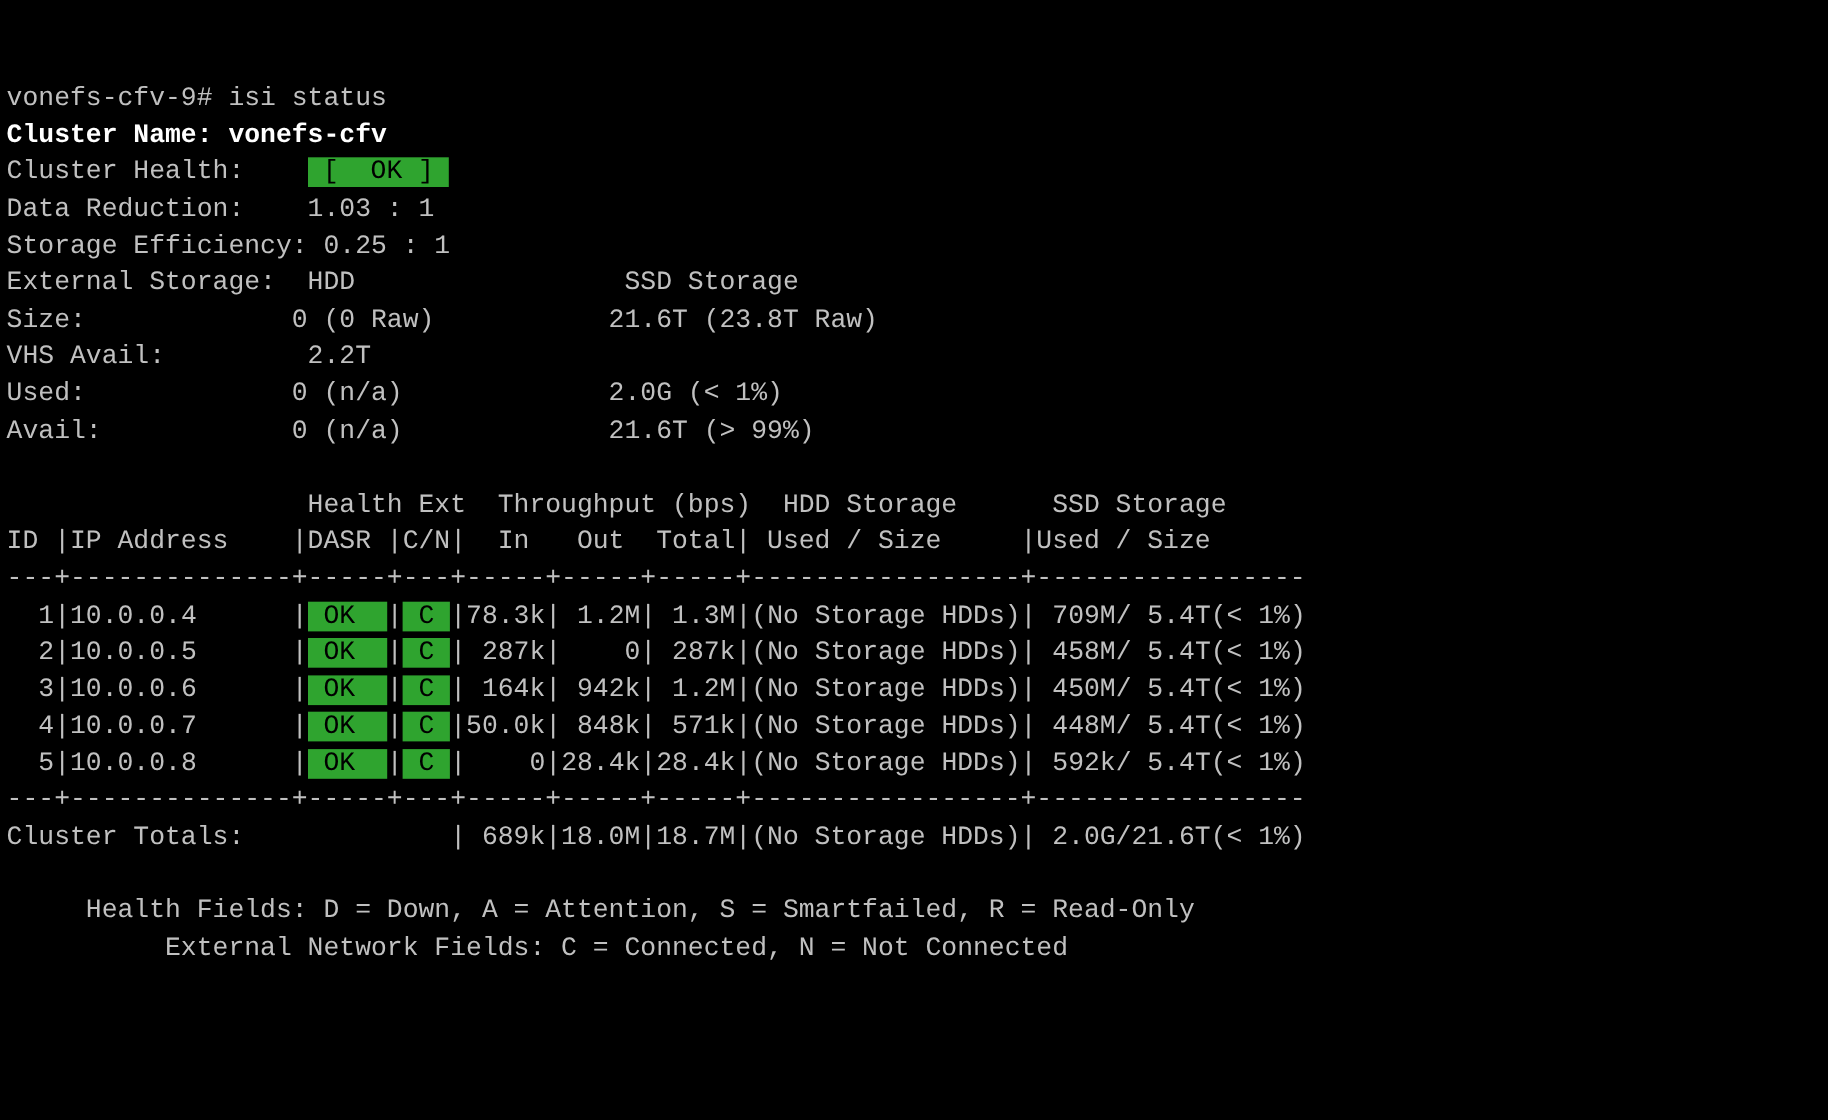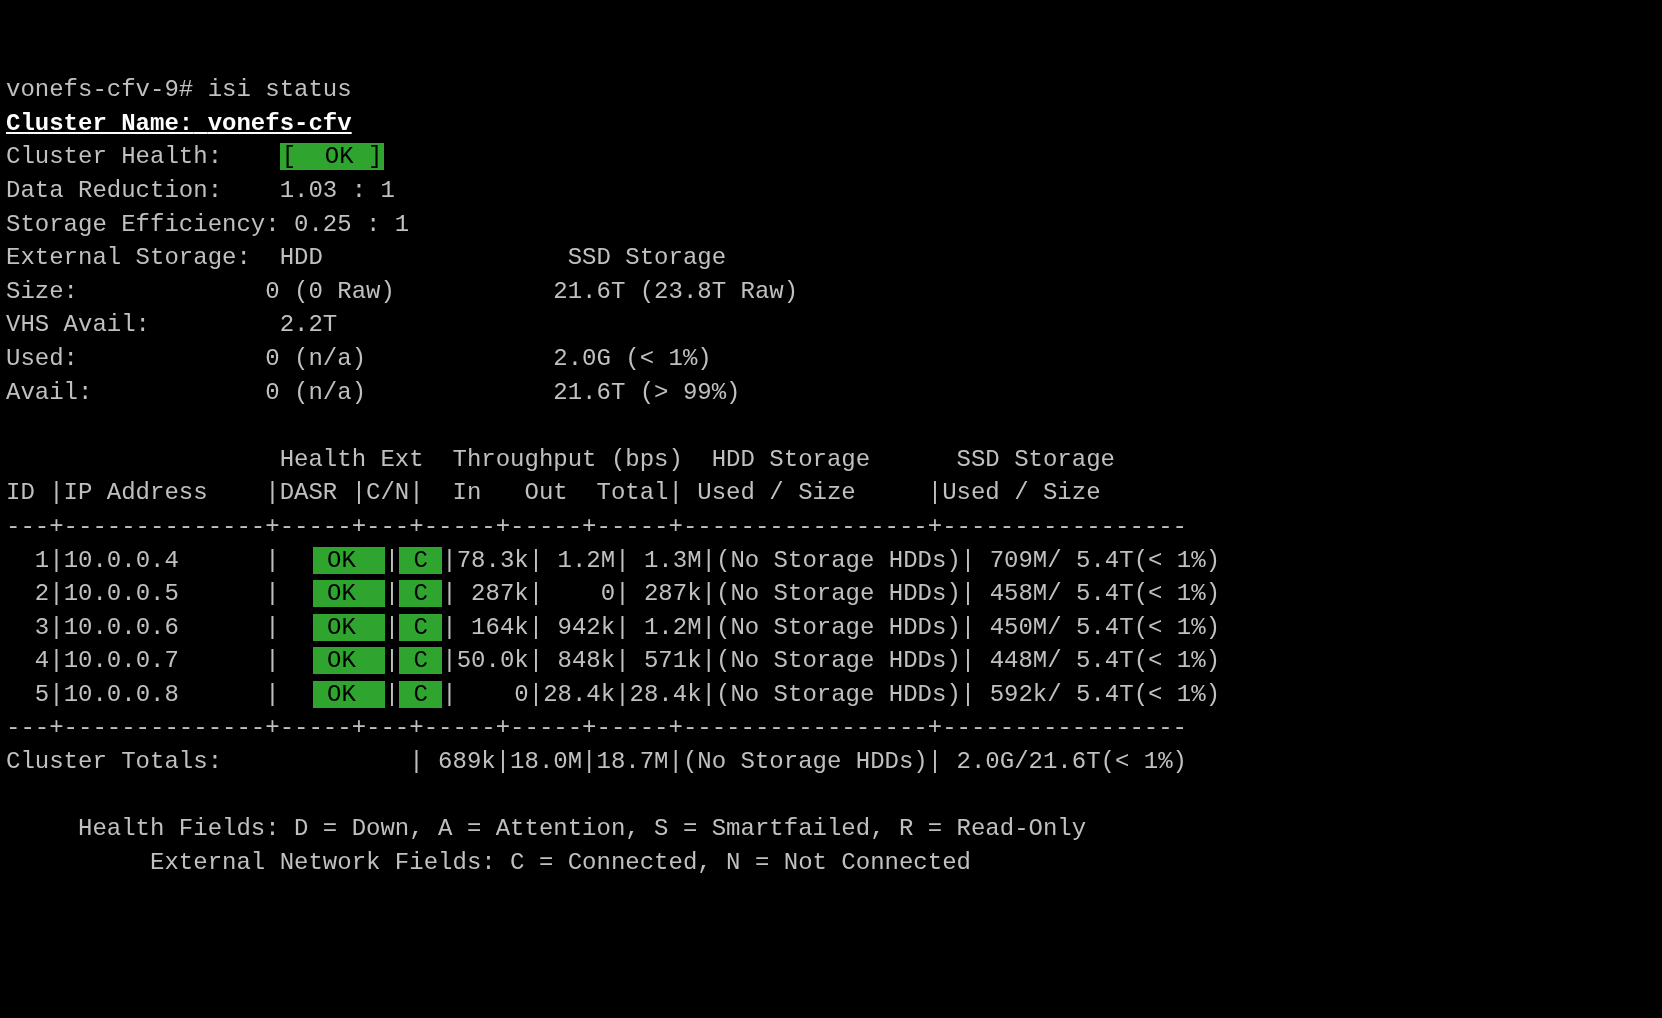--- a/index.html
+++ b/index.html
@@ -10,31 +10,29 @@
       line-height: 1.4;
       margin: 0;
       padding: 6px;
       white-space: pre;
     }
     .bold {
       font-weight: bold;
       color: #ffffff;
     }
     .underline {
-      text-decoration: underline;
     }
     .ok-box {
       background-color: #2fa42f;
       color: #000000;
-      padding: 0 2px;
+      padding: 0 14px;
     }
     .ok-inline {
       background-color: #2fa42f;
       color: #000000;
-      margin-left: 33px;
     }
     .c-inline {
       background-color: #2fa42f;
       color: #000000;
     }
   </style>
 </head>
 <body>
 
 <div><span>vonefs-cfv-9# </span><span>isi status</span>

